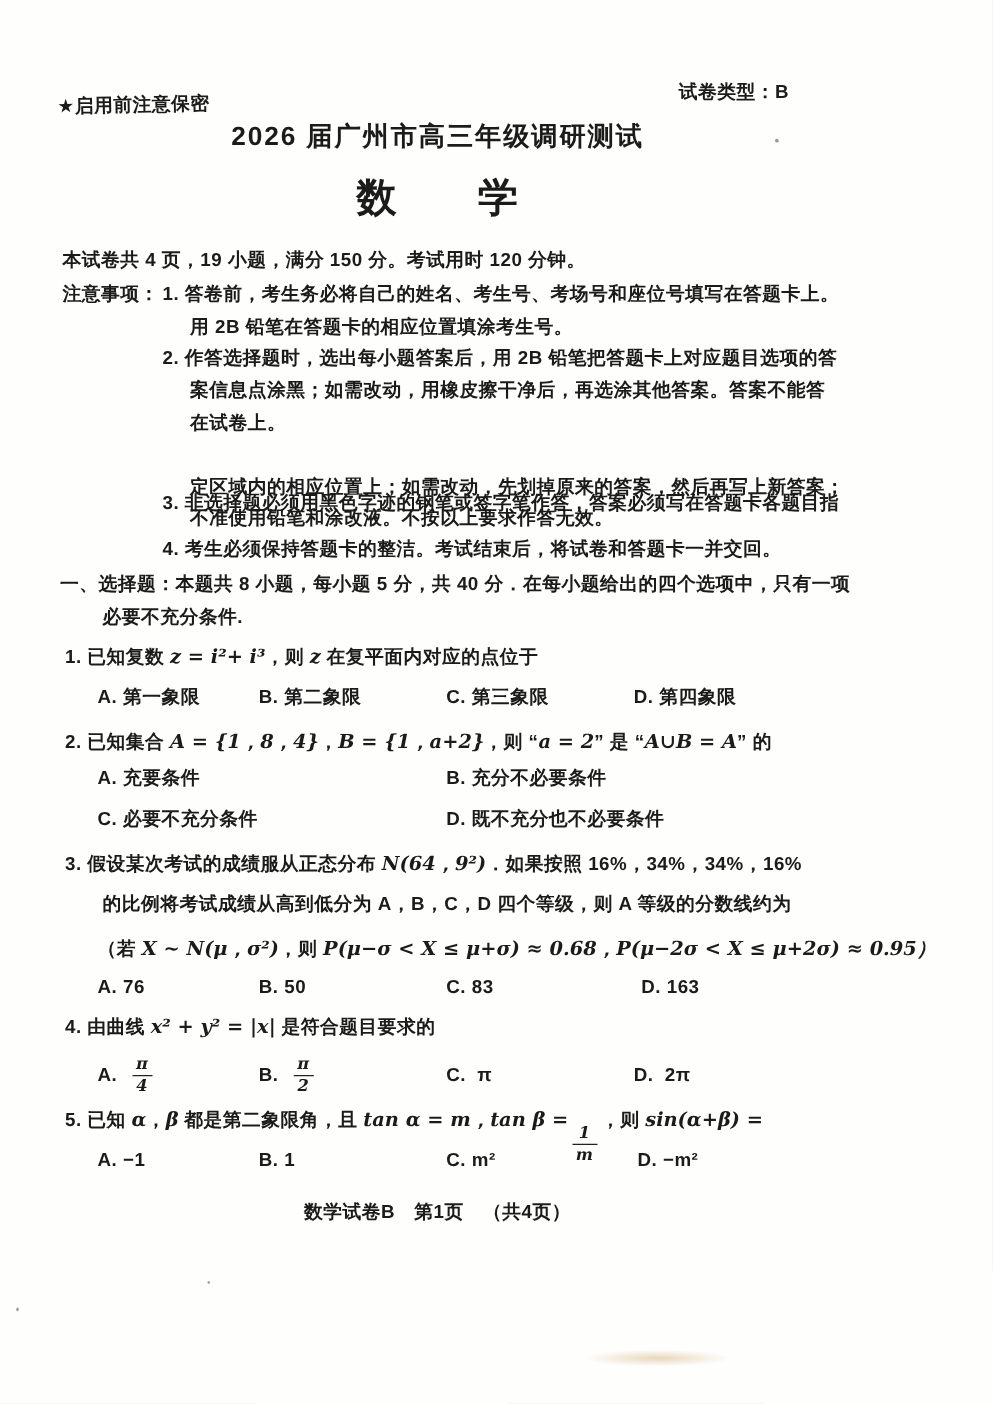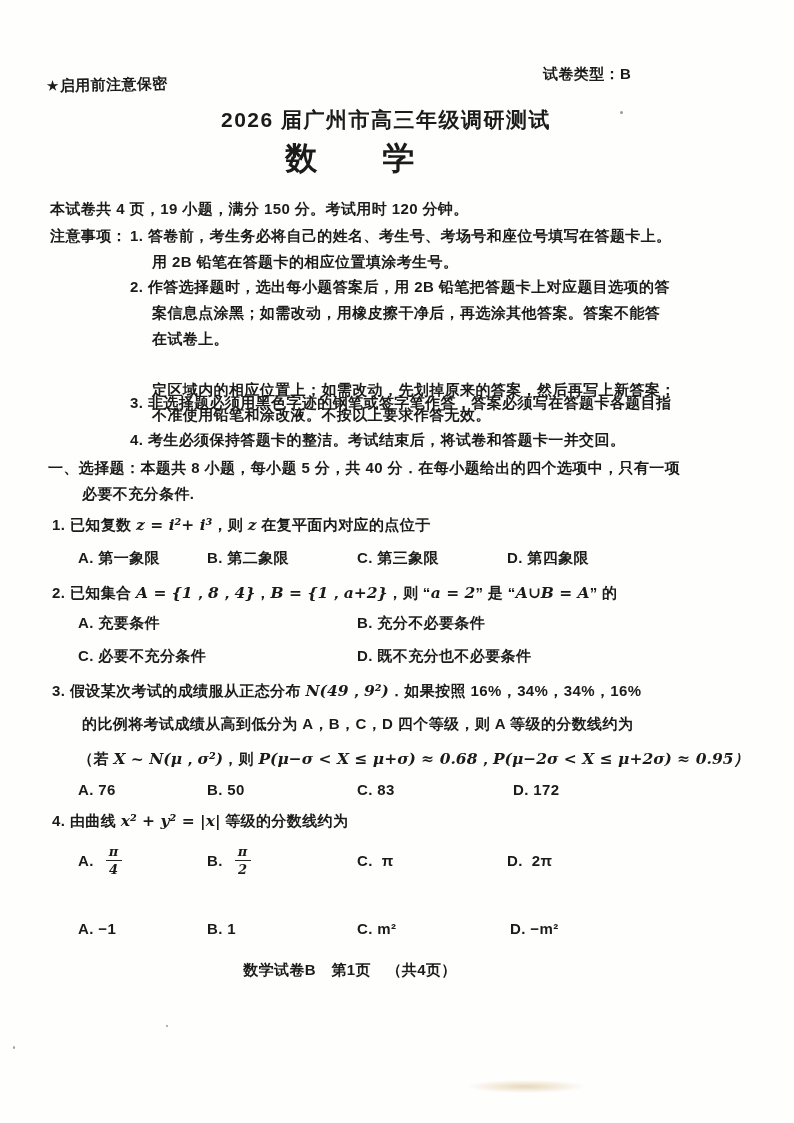--- a/index.html
+++ b/index.html
@@ -47,21 +47,21 @@
   }
   .speck{position:absolute;background:#9a9a9a;border-radius:50%;}
 </style>
 </head>
 <body>
 
 <div class="page">
 
   <div class="ln security" style="left:46px;top:76px;">★启用前注意保密</div>
   <div class="ln papertype" style="left:543px;top:64px;">试卷类型：B</div>
-  <div class="ln title" style="top:110px;padding-left:36px;">2026 届广州市高三年级调研测试</div>
+  <div class="ln title" style="top:100px;">2026 届广州市高三年级调研测试</div>
   <div class="ln subject" style="top:148px;">数　　学</div>
 
   <div class="ln" style="left:50px;top:199px;">本试卷共 4 页，19 小题，满分 150 分。考试用时 120 分钟。</div>
   <div class="ln" style="left:50px;top:226px;">注意事项：</div>
   <div class="ln" style="left:130px;top:226px;">1. 答卷前，考生务必将自己的姓名、考生号、考场号和座位号填写在答题卡上。</div>
   <div class="ln" style="left:152px;top:252px;">用 2B 铅笔在答题卡的相应位置填涂考生号。</div>
   <div class="ln" style="left:130px;top:277px;">2. 作答选择题时，选出每小题答案后，用 2B 铅笔把答题卡上对应题目选项的答</div>
   <div class="ln" style="left:152px;top:303px;">案信息点涂黑；如需改动，用橡皮擦干净后，再选涂其他答案。答案不能答</div>
   <div class="ln" style="left:152px;top:329px;">在试卷上。</div>
   <div class="ln" style="left:130px;top:354px;margin-top:39px;">3. 非选择题必须用黑色字迹的钢笔或签字笔作答，答案必须写在答题卡各题目指</div>
@@ -86,35 +86,35 @@
     <span>2. 已知集合 </span><span class="m">A = {1，8，4}</span><span>，</span><span class="m">B = {1，a+2}</span><span>，则 “</span><span class="m">a = 2</span><span>” 是 “</span><span class="m">A∪B = A</span><span>” 的</span>
   </div>
   <div>
     <div class="ln" style="left:78px;top:613px;">A. 充要条件</div>
     <div class="ln" style="left:357px;top:613px;">B. 充分不必要条件</div>
     <div class="ln" style="left:78px;top:646px;">C. 必要不充分条件</div>
     <div class="ln" style="left:357px;top:646px;">D. 既不充分也不必要条件</div>
   </div>
 
   <div class="ln" style="left:52px;top:681px;">
-    <span>3. 假设某次考试的成绩服从正态分布 </span><span class="m">N(49，9²)</span><span>．如果按照 16%，34%，34%，16%</span>
+    <span>3. 假设某次考试的成绩服从正态分布 </span><span class="m">N(64，9²)</span><span>．如果按照 16%，34%，34%，16%</span>
   </div>
   <div class="ln" style="left:82px;top:714px;">的比例将考试成绩从高到低分为 A，B，C，D 四个等级，则 A 等级的分数线约为</div>
   <div class="ln" style="left:78px;top:749px;">
     <span>（若 </span><span class="m">X ~ N(μ，σ²)</span><span>，则 </span><span class="m">P(μ−σ &lt; X ≤ μ+σ) ≈ 0.68，P(μ−2σ &lt; X ≤ μ+2σ) ≈ 0.95）</span>
   </div>
   <div>
     <div class="ln" style="left:78px;top:780px;">A. 76</div>
     <div class="ln" style="left:207px;top:780px;">B. 50</div>
     <div class="ln" style="left:357px;top:780px;">C. 83</div>
-    <div class="ln" style="left:513px;top:780px;">D. 172</div>
+    <div class="ln" style="left:513px;top:780px;">D. 163</div>
   </div>
 
   <div class="ln" style="left:52px;top:811px;">
-    <span>4. 由曲线 </span><span class="m">x² + y² = |x|</span><span> 等级的分数线约为</span>
+    <span>4. 由曲线 </span><span class="m">x² + y² = |x|</span><span> 是符合题目要求的</span>
   </div>
   <div>
     <div class="optcell" style="left:78px;top:842px;height:36px;">
       <span>A.</span>
       <span class="frac">
           <span class="fnum">π</span>
           <span class="fden">4</span>
         </span>
     </div>
     <div class="optcell" style="left:207px;top:842px;height:36px;">
@@ -127,20 +127,26 @@
     <div class="optcell" style="left:357px;top:842px;height:36px;">
       <span>C.</span>
       <span>π</span>
     </div>
     <div class="optcell" style="left:507px;top:842px;height:36px;">
       <span>D.</span>
       <span>2π</span>
     </div>
   </div>
 
+  <div class="ln" style="left:52px;top:886px;">
+    <span>5. 已知 </span><span class="m">α</span><span>，</span><span class="m">β</span><span> 都是第二象限角，且 </span><span class="m">tan α = m，tan β =</span><span class="frac">
+        <span class="fnum">1</span>
+        <span class="fden">m</span>
+      </span><span>，则 </span><span class="m">sin(α+β) =</span>
+  </div>
   <div>
     <div class="ln" style="left:78px;top:919px;">A. −1</div>
     <div class="ln" style="left:207px;top:919px;">B. 1</div>
     <div class="ln" style="left:357px;top:919px;">C. m²</div>
     <div class="ln" style="left:510px;top:919px;">D. −m²</div>
   </div>
 
   <div class="ln footer" style="top:960px;">数学试卷B　第1页　（共4页）</div>
 
   <div class="stain"></div>

